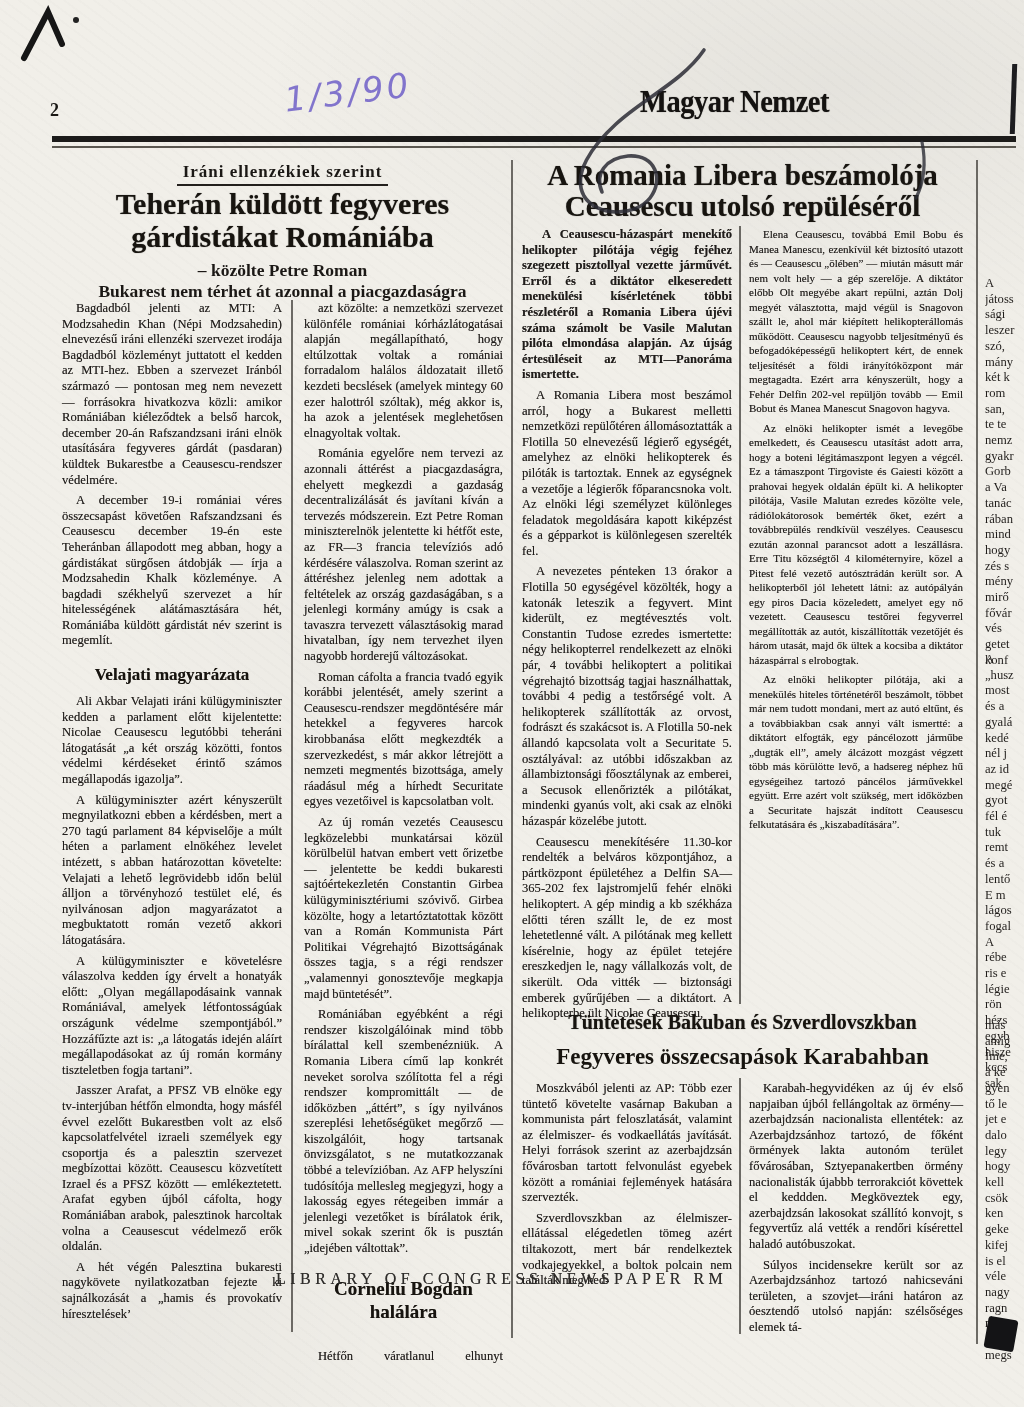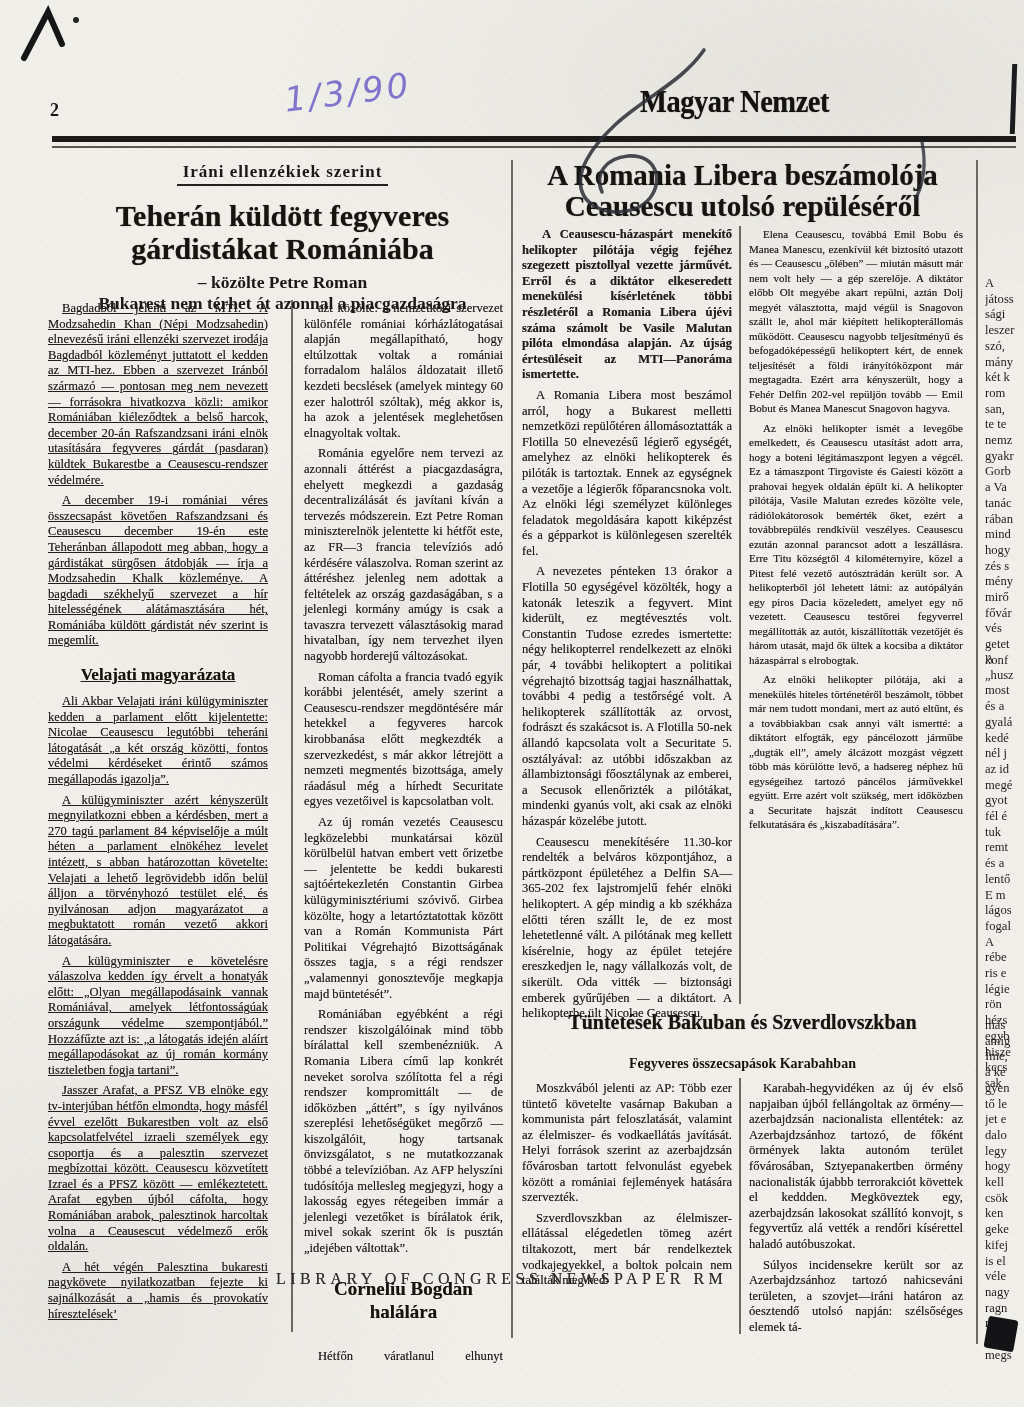--- a/index.html
+++ b/index.html
@@ -39,36 +39,36 @@
   .v4{left:739px;top:1078px;height:256px;}
   .v5{left:976px;top:160px;height:1184px;}
 
   
   .head-teheran{left:57px;top:162px;width:451px;text-align:center;}
   .kicker{
     display:inline-block;font-size:17px;font-weight:bold;letter-spacing:1px;
     border-bottom:2px solid #23201d;padding:0 6px 2px;color:#1b1815;
   }
   .headline-1{font-size:30px;line-height:33px;font-weight:bold;color:#17140f;
-    margin-top:13px;text-shadow:0 0 1px rgba(0,0,0,.55);}
+    margin-top:1px;text-shadow:0 0 1px rgba(0,0,0,.55);}
   .subhead-1{font-size:17.5px;line-height:21px;font-weight:bold;margin-top:7px;color:#1b1815;}
 
   .head-romania{left:515px;top:160px;width:455px;text-align:center;
     font-size:29px;line-height:31px;font-weight:bold;color:#17140f;
     text-shadow:0 0 1px rgba(0,0,0,.55);}
 
   .head-baku{left:515px;top:1010px;width:455px;text-align:center;color:#17140f;}
   .head-baku .bh1{font-size:20px;line-height:24px;font-weight:bold;text-shadow:0 0 1px rgba(0,0,0,.5);}
-  .head-baku .bh2{font-size:14px;line-height:20px;font-weight:bold;margin-top:20px;}
+  .head-baku .bh2{font-size:23px;line-height:20px;font-weight:bold;margin-top:13px;}
 
   
   .col{position:absolute;font-size:12.6px;line-height:15.6px;text-align:justify;
     text-shadow:0 0 .5px rgba(32,29,27,.55);}
   .col p{margin:5px;text-indent:14px;}
-  .col-a{left:43px;top:296px;width:230px;text-decoration:underline;}
+  .col-a{left:57px;top:296px;width:230px;}
   .col-b{left:299px;top:296px;width:209px;}
   .col-c{left:517px;top:222px;width:220px;}
   .col-d{left:744px;top:222px;width:224px;font-size:11px;line-height:14.5px;}
   .baku-c1{left:517px;top:1076px;width:220px;max-height:262px;overflow:hidden;}
   .baku-c2{left:744px;top:1076px;width:224px;max-height:262px;overflow:hidden;}
 
   .crosshead{font-size:17px;line-height:19px;font-weight:bold;text-align:center;
     margin:16px 0 10px;color:#17140f;}
   .obit-head{font-size:19px;line-height:23px;font-weight:bold;text-align:center;
     margin:20px 18px 26px;color:#17140f;}

